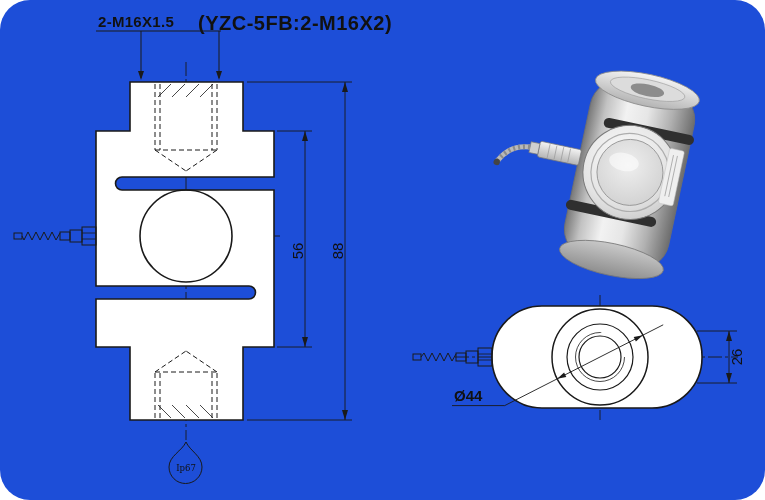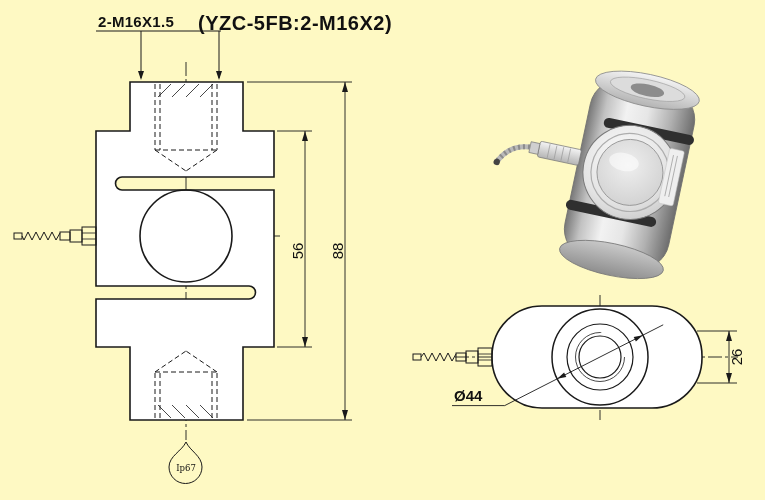--- a/index.html
+++ b/index.html
@@ -1,16 +1,16 @@
 <!DOCTYPE html>
 <html><head>
 <meta charset="utf-8">
 <style>
   html,body{margin:0;padding:0;background:#fff;}
-  .canvas{position:relative;width:765px;height:500px;background:#fef9c3;overflow:hidden;}
+  .canvas{position:relative;width:765px;height:500px;background:#1d4ed8;overflow:hidden;border-radius:30px;}
   svg{display:block;}
   .ol{fill:#ffffff;stroke-width:1.6;stroke-linejoin:miter;}
   .thin{stroke:#1a1a1a;stroke-width:1;fill:none;}
   .vthin{stroke:#1a1a1a;stroke-width:0.8;fill:none;}
   .dash{stroke:#1a1a1a;stroke-width:1;fill:none;stroke-dasharray:5 3;}
   .cl{stroke:#1a1a1a;stroke-width:0.9;fill:none;stroke-dasharray:14 3 3 3;}
   .dim{stroke:#1a1a1a;stroke-width:0.9;fill:none;}
   .arr{fill:#1a1a1a;stroke:none;}
   text{fill:#111;}
   .dim-t{font:15px "Liberation Sans", sans-serif;}

